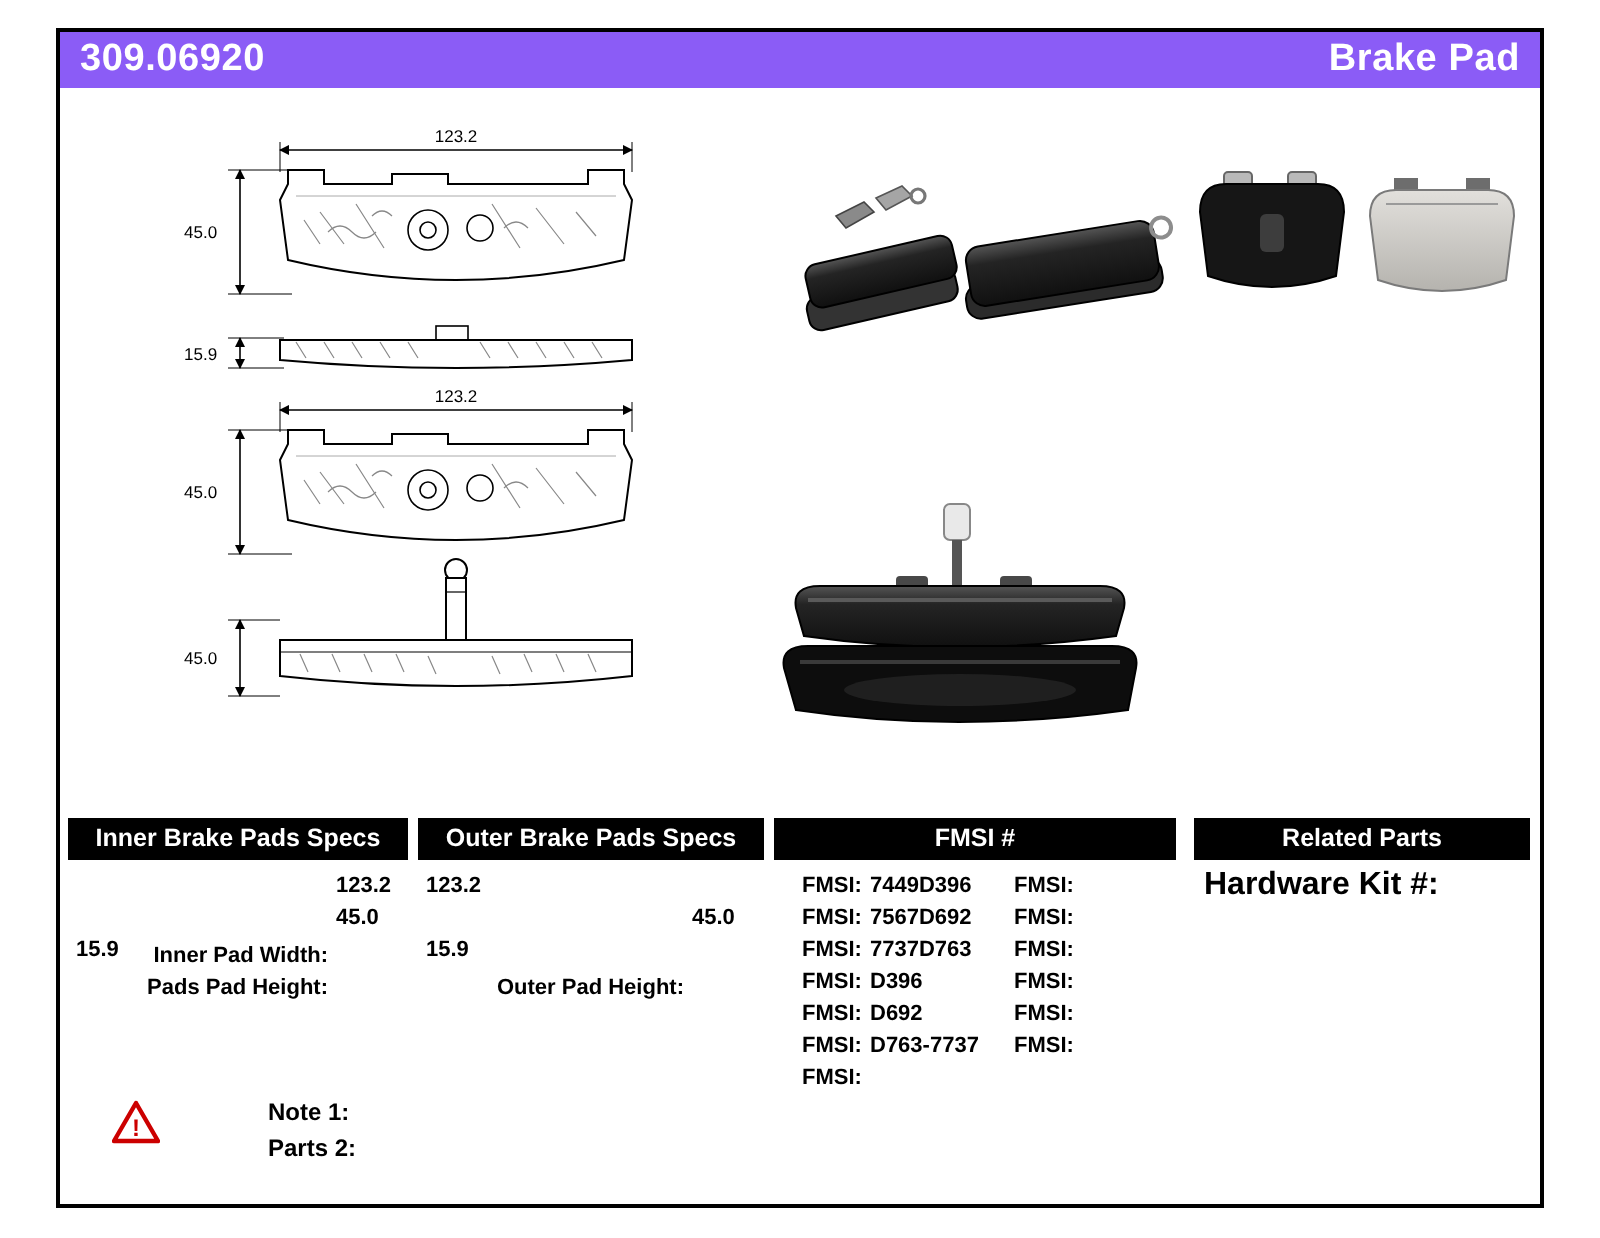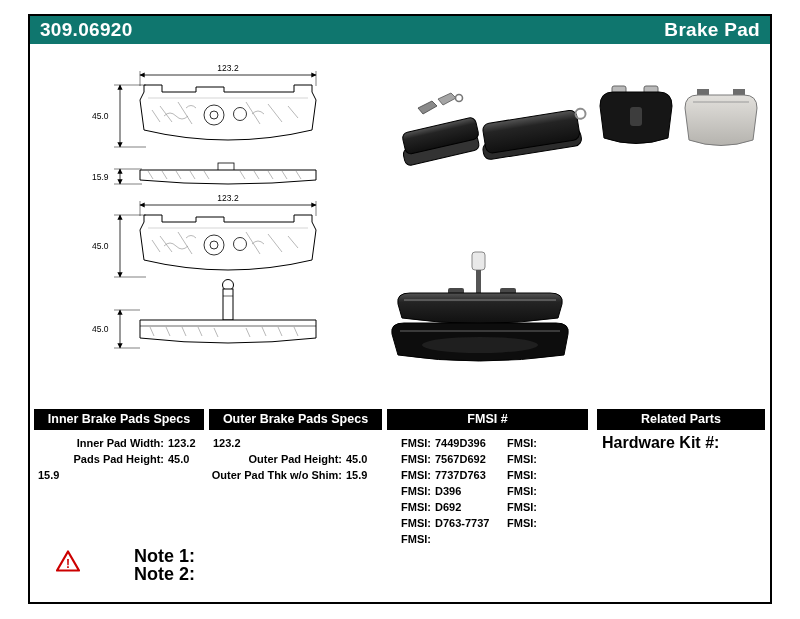--- a/index.html
+++ b/index.html
@@ -1,54 +1,54 @@
 <!DOCTYPE html>
 <html><head>
 <meta charset="utf-8">
 <style>
   * { box-sizing: border-box; margin: 0; padding: 0; }
   html, body { width: 800px; height: 619px; background: #fff; font-family: "Liberation Sans", sans-serif; }
   .page { position: absolute; left: 28px; top: 14px; width: 744px; height: 590px; border: 2px solid #000; background: #fff; overflow: hidden; }
 
-  .header-bar { position: absolute; left: 0; top: 0; width: 100%; height: 28px; background: #0f766e; display: flex; justify-content: space-between; align-items: center; padding: 0 10px; }
+  .header-bar { position: absolute; left: 0; top: 0; width: 100%; height: 28px; background: #8b5cf6; display: flex; justify-content: space-between; align-items: center; padding: 0 10px; }
   .part-number, .product-name { color: #fff; font-size: 19px; font-weight: bold; letter-spacing: .3px; }
 
   .drawings-svg { position: absolute; left: 60px; top: 42px; }
   .photos-svg { position: absolute; left: 330px; top: 46px; }
 
   .drawings-svg .ext { stroke: #000; stroke-width: 0.5; }
   .drawings-svg .dim { stroke: #000; stroke-width: 0.8; }
   .drawings-svg .dimtxt { font-size: 8.5px; fill: #000; font-family: "Liberation Sans", sans-serif; }
   .drawings-svg .hatch { stroke: #888; stroke-width: 0.6; fill: none; }
 
   .tbl-header { position: absolute; top: 393px; height: 21px; background: #000; color: #fff; font-size: 12.5px; font-weight: bold; text-align: center; line-height: 21px; }
   .h-inner   { left: 4px;   width: 170px; }
   .h-outer   { left: 179px; width: 173px; }
   .h-fmsi    { left: 357px; width: 201px; }
   .h-related { left: 567px; width: 168px; }
 
   .spec-col { position: absolute; top: 419px; }
   .c-inner { left: 4px;   width: 170px; }
   .c-outer { left: 179px; width: 173px; }
   .spec-row { display: flex; height: 16px; line-height: 16px; font-size: 11px; font-weight: bold; color: #000; }
-  .spec-lbl { flex: 1; text-align: right; }
+  .spec-lbl { flex: 1; text-align: right; margin-top: 35px; }
   .spec-val { width: 40px; padding-left: 4px; text-align: left; }
 
   .fmsi-col { position: absolute; top: 419px; }
   .f-col1 { left: 360px; width: 100px; }
   .f-col2 { left: 466px; width: 95px; }
   .fmsi-row { height: 16px; line-height: 16px; font-size: 11px; font-weight: bold; white-space: nowrap; margin-left: 11px; }
   .fmsi-row .flbl { display: inline-block; min-width: 34px; }
 
   .related-col { position: absolute; top: 419px; left: 572px; width: 168px; }
   .rel-row { height: 16px; line-height: 16px; font-size: 16px; font-weight: bold; }
 
   .notes { position: absolute; left: 26px; top: 531px; display: flex; gap: 11px; }
   .warning-wrap { margin-top: 3px; }
-  .note-lines .note { font-size: 18px; font-weight: bold; height: 18px; line-height: 18px; padding-left: 43px; }
+  .note-lines .note { font-size: 12px; font-weight: bold; height: 18px; line-height: 18px; padding-left: 43px; }
 </style>
 </head>
 <body>
 
 <div class="page">
 
   <div class="header-bar">
     <span class="part-number">309.06920</span>
     <span class="product-name">Brake Pad</span>
   </div>
@@ -218,21 +218,20 @@
 
   <div class="spec-col c-outer">
     <div class="spec-row">
       <span class="spec-val">123.2</span>
     </div>
     <div class="spec-row">
       <span class="spec-lbl">Outer Pad Height:</span>
       <span class="spec-val">45.0</span>
     </div>
     <div class="spec-row">
-      <span class="spec-lbl">Outer Pad Thk w/o Shim:</span>
       <span class="spec-val">15.9</span>
     </div>
   </div>
 
   <div class="fmsi-col f-col1">
     <div class="fmsi-row"><span class="flbl">FMSI:</span><span class="fval">7449D396</span></div>
     <div class="fmsi-row"><span class="flbl">FMSI:</span><span class="fval">7567D692</span></div>
     <div class="fmsi-row"><span class="flbl">FMSI:</span><span class="fval">7737D763</span></div>
     <div class="fmsi-row"><span class="flbl">FMSI:</span><span class="fval">D396</span></div>
     <div class="fmsi-row"><span class="flbl">FMSI:</span><span class="fval">D692</span></div>
@@ -258,17 +257,17 @@
 
   <div class="notes">
     <div class="warning-wrap">
       <svg width="24" height="22" viewBox="0 0 24 22">
         <path d="M12,1.5 L23,20.5 L1,20.5 Z" fill="#fff" stroke="#cc0000" stroke-width="2.2" stroke-linejoin="round"></path>
         <text x="12" y="18" text-anchor="middle" font-size="12" font-weight="bold" fill="#cc0000" font-family="Liberation Sans, sans-serif">!</text>
       </svg>
     </div>
     <div class="note-lines">
       <div class="note">Note 1:</div>
-      <div class="note">Note 2:</div>
+      <div class="note">Parts 2:</div>
     </div>
   </div>
 
 </div>
 
 </body></html>

